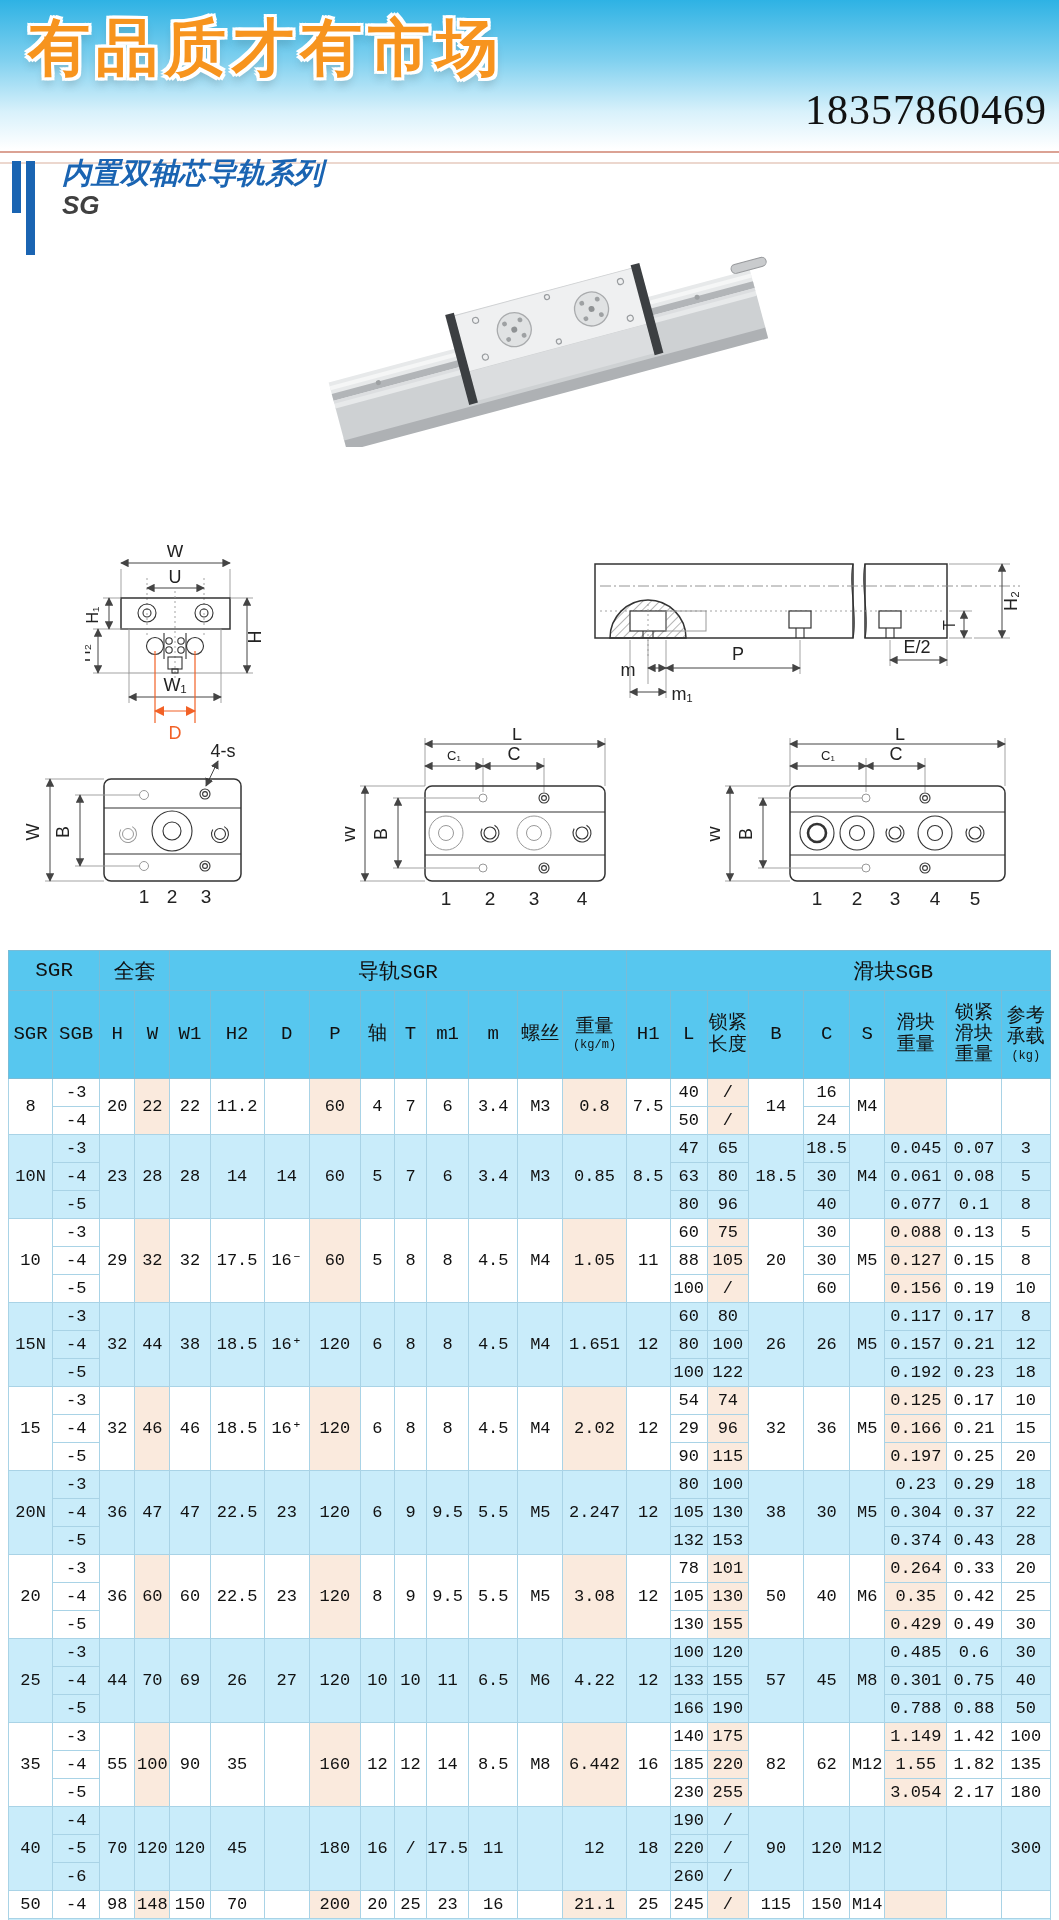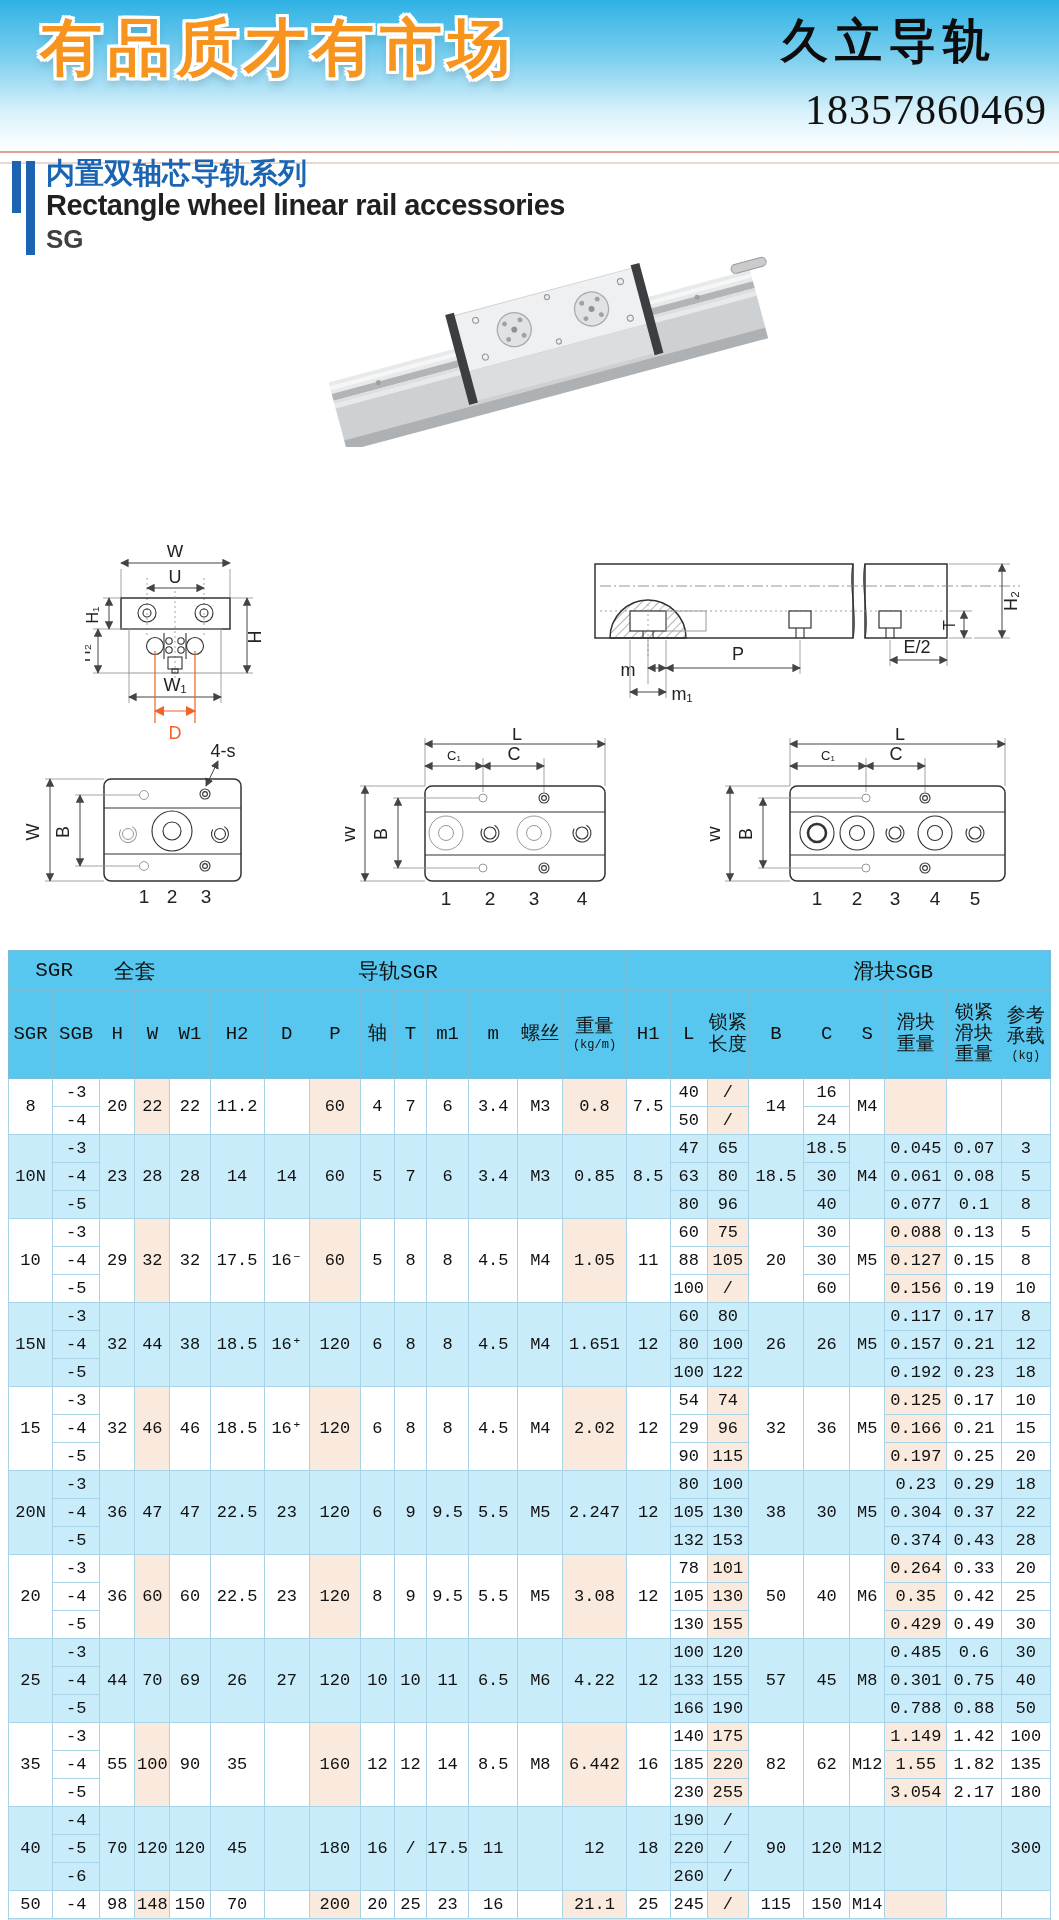--- a/index.html
+++ b/index.html
@@ -7,34 +7,34 @@
   body {
     width:1059px; height:1920px; position:relative; overflow:hidden;
     background:#ffffff; font-family:"Liberation Sans", sans-serif;
   }
   .abs { position:absolute; }
 
   
   .banner { top:0; left:0; width:1059px; height:149px;
     background:linear-gradient(180deg,#2eb2e4 0%, #7fd0ef 40%, #d8f1fb 75%, #ffffff 100%); }
   .slogan { left:28px; top:6px; font-size:62px; font-weight:bold; letter-spacing:6px; color:#f7941e;
-    text-shadow:-3px -3px 0 #fff,3px -3px 0 #fff,-3px 3px 0 #fff,3px 3px 0 #fff,0 -3px 0 #fff,0 3px 0 #fff,-3px 0 0 #fff,3px 0 0 #fff,0 7px 8px rgba(60,60,60,.25);margin-left:12px; }
+    text-shadow:-3px -3px 0 #fff,3px -3px 0 #fff,-3px 3px 0 #fff,3px 3px 0 #fff,0 -3px 0 #fff,0 3px 0 #fff,-3px 0 0 #fff,3px 0 0 #fff,0 7px 8px rgba(60,60,60,.25); }
   .brand { top:10px; right:62px; font-size:47px; font-weight:bold; color:#0d0d0d; letter-spacing:7px; }
   .phone { top:80px; right:12px; font-size:42px; color:#111; font-family:"Liberation Serif", serif; letter-spacing:1px;margin-top:6px; }
   .subslogan { left:198px; top:92px; font-size:33px; font-weight:bold; color:#0b7080; letter-spacing:3px;
     text-shadow:0 1px 0 rgba(255,255,255,.6); }
   .rule1 { top:151px; left:0; width:1059px; height:2px; background:#dba294; }
   .rule2 { top:162px; left:0; width:1059px; height:2px; background:#ecd7ce; }
 
   
   .section { top:157px; left:12px; }
   .bar { position:absolute; width:9px; background:#1a64b2; }
   .bar1 { left:0; top:4px; height:52px; }
   .bar2 { left:14px; top:4px; height:94px; }
-  .stitle { margin-left:34px; }
+  .stitle { margin-left:50px;font-style:italic; }
   .stitle .cn { font-size:29px; font-weight:bold; color:#1a64b2; line-height:1.12; }
   .stitle .en { font-size:29px; font-weight:bold; color:#221f1f; line-height:1.15; letter-spacing:-0.5px; }
   .stitle .sg { font-size:26px; font-weight:bold; color:#404040; line-height:1.25; }
 
   
   svg text { font-family:"Liberation Sans", sans-serif; }
   .dlb { font-size:16px; fill:#222; text-anchor:middle; }
   .dlb-big { font-size:18px; fill:#222; text-anchor:middle; }
   .dlb-sm { font-size:13px; fill:#222; text-anchor:middle; }
   .num { font-size:19px; fill:#222; text-anchor:middle; }
@@ -76,32 +76,30 @@
       <path d="M0,0 L10,5 L0,10 z" fill="#f26126"></path>
     </marker>
     <pattern id="hatch" width="6" height="6" patternUnits="userSpaceOnUse" patternTransform="rotate(45)">
       <line x1="0" y1="0" x2="0" y2="6" stroke="#777" stroke-width="1.1"></line>
     </pattern>
   </defs>
 </svg>
 
 <div class="abs banner">
   <div class="abs slogan">有品质才有市场</div>
-  <div class="abs brand">久立导轨</div>
   <div class="abs phone">18357860469</div>
 </div>
 <div class="abs rule1"></div>
 <div class="abs rule2"></div>
 
 <div class="abs section">
   <div class="bar bar1"></div>
   <div class="bar bar2"></div>
   <div class="stitle">
     <div class="cn">内置双轴芯导轨系列</div>
-    <div class="en">Rectangle wheel linear rail accessories</div>
     <div class="sg">SG</div>
   </div>
 </div>
 
 <svg class="abs" style="left:315px;top:232px" width="470" height="215" viewBox="0 0 470 215">
   <g transform="rotate(-15 235 115)">
     <rect x="12" y="150" width="436" height="13" fill="#aeb1b4"></rect>
     <rect x="12" y="118" width="436" height="34" fill="#ced1d3"></rect>
     <rect x="12" y="92" width="436" height="27" fill="#e7e9ea"></rect>
     <rect x="12" y="96" width="436" height="4" fill="#f5f6f6"></rect>

